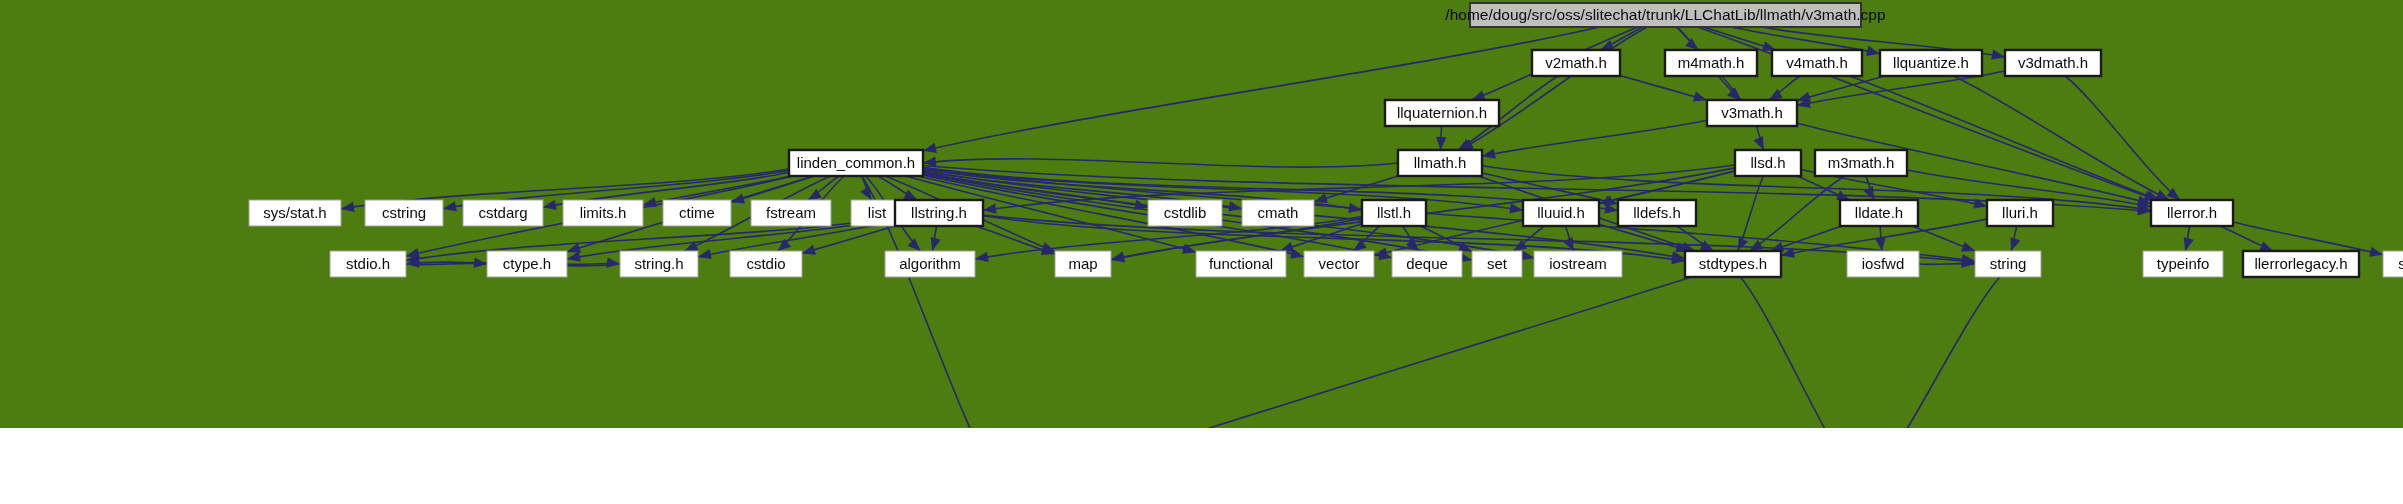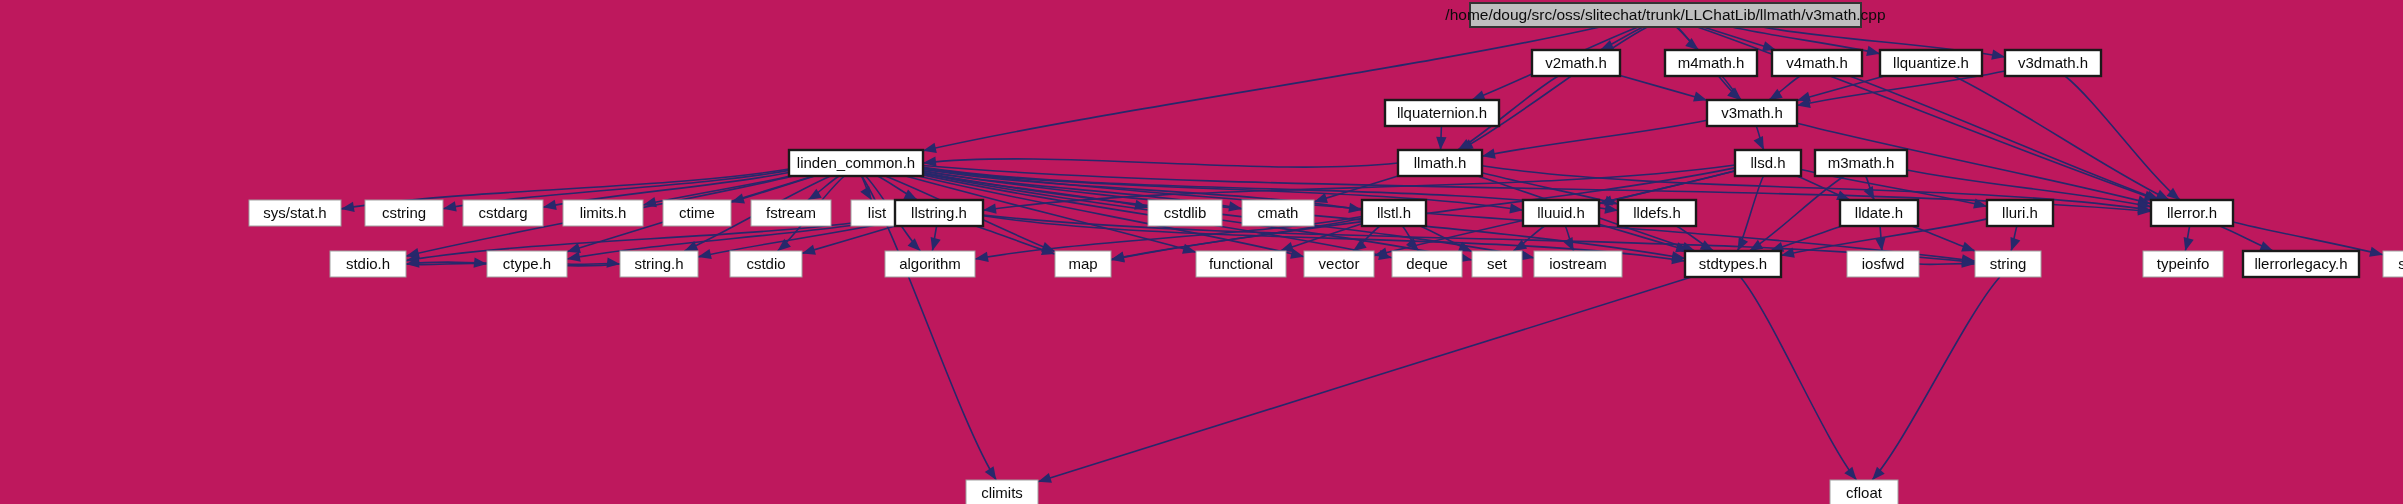--- a/index.html
+++ b/index.html
@@ -1,17 +1,17 @@
 <!DOCTYPE html>
 <html><head>
 <meta charset="utf-8">
 <style>
   html,body{margin:0;padding:0;background:#ffffff;}
   body{font-family:"Liberation Sans",sans-serif;}
-  #graph-root{position:relative;width:2403px;height:504px;overflow:hidden;background:#be185d;}
+  #graph-root{position:relative;width:2403px;height:428px;overflow:hidden;background:#4d7c0f;}
   svg#dep-graph{display:block;width:2403px;height:504px;}
   .node-box{fill:#ffffff;stroke:#a0a0a0;stroke-width:1;}
   .node-box.bold{stroke:#1a1a1a;stroke-width:2.4;}
   .node-box.root{fill:#bfbfbf;stroke:#333333;stroke-width:2;}
   .node-label{font-family:"Liberation Sans",sans-serif;font-size:15px;fill:#0b0b0b;text-anchor:middle;dominant-baseline:middle;}
   .node-label.root{font-size:15.5px;}
   .edge{fill:none;stroke:#27286b;stroke-width:1.6;}
   .arrow-head{fill:#27286b;stroke:none;}
 </style>
 </head>

